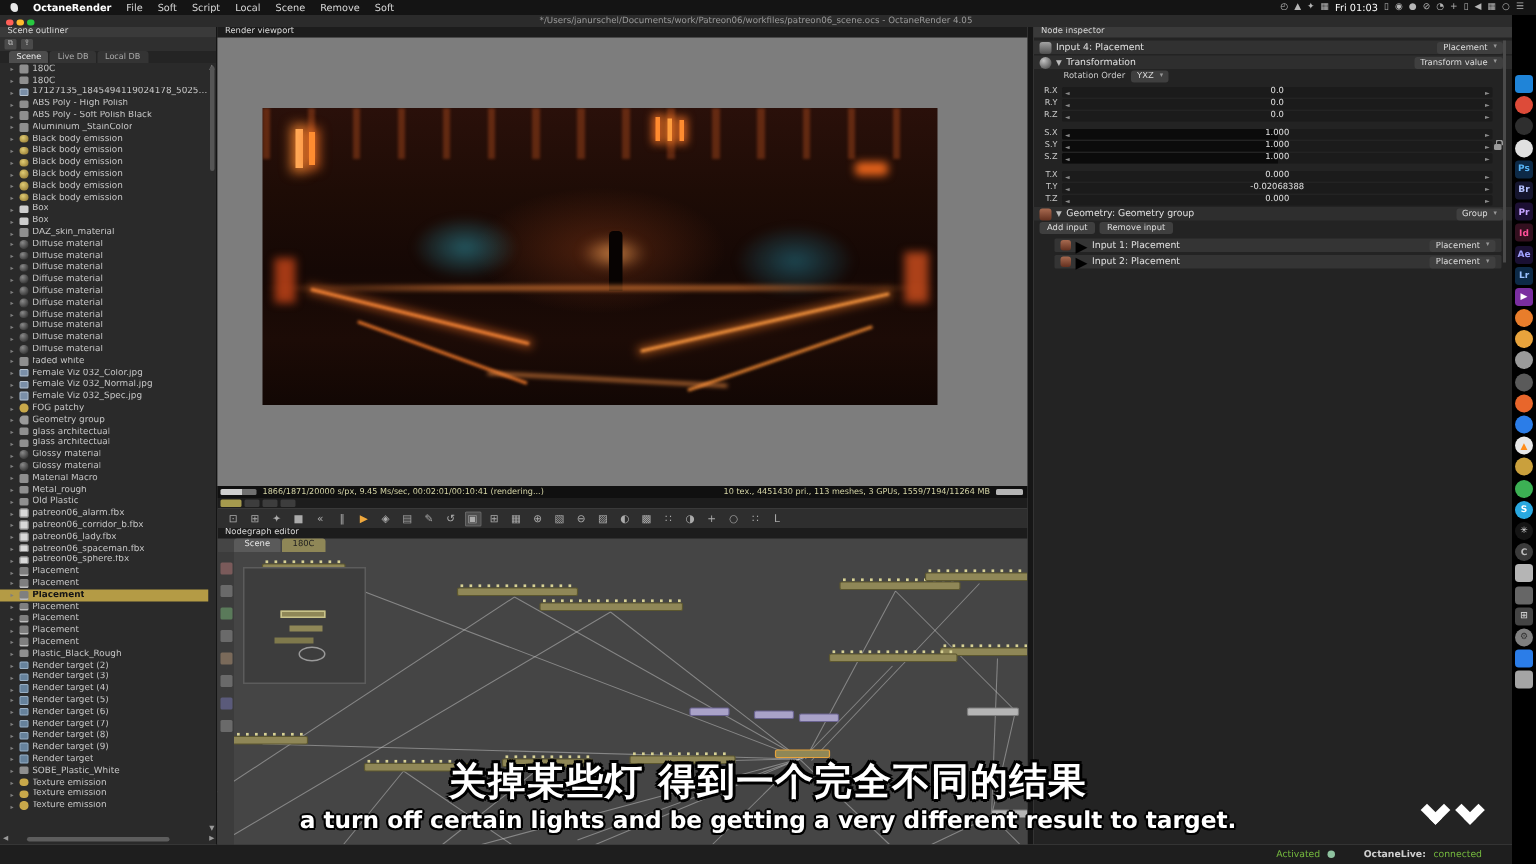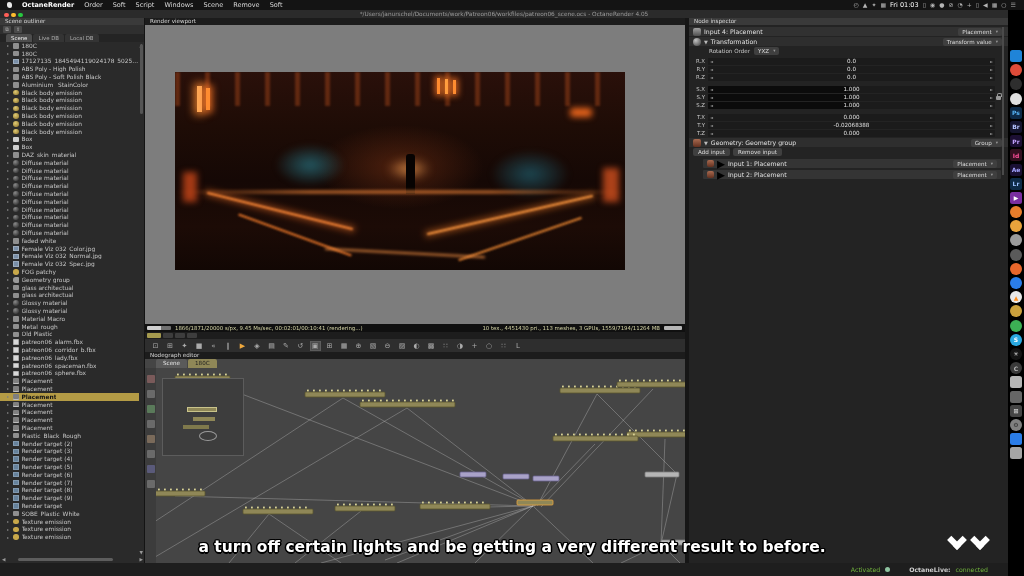--- a/index.html
+++ b/index.html
@@ -122,24 +122,24 @@
 </style>
 </head>
 <body>
 
 <div id="stage">
 
   <div id="menubar">
     <div class="apple"></div>
     <div id="mb-left" style="display:flex">
         <div class="mitem bold">OctaneRender</div>
-        <div class="mitem">Order</div>
+        <div class="mitem">File</div>
         <div class="mitem">Soft</div>
         <div class="mitem">Script</div>
-        <div class="mitem">Windows</div>
+        <div class="mitem">Local</div>
         <div class="mitem">Scene</div>
         <div class="mitem">Remove</div>
         <div class="mitem">Soft</div>
       </div>
     <div id="mb-right">
         <span class="sicon">◴</span>
         <span class="sicon">▲</span>
         <span class="sicon">✦</span>
         <span class="sicon">▦</span>
         <span id="mb-clock">Fri 01:03</span>
@@ -978,17 +978,18 @@
       <div class="dicon sq" style="background:#a5a5a5"></div>
     </div>
 
   <div id="bottombar">
     <span id="bb-activated">Activated</span>
     <div id="bb-dot"></div>
     <span id="bb-live-label">OctaneLive:</span>
     <span id="bb-live-val">connected</span>
   </div>
 
-  <div id="sub-en">a turn off certain lights and be getting a very different result to before.</div>
+  <div id="sub-zh">关掉某些灯 得到一个完全不同的结果</div>
+  <div id="sub-en">a turn off certain lights and be getting a very different result to target.</div>
 
   <div class="chev" style="left:950px;top:533px"></div>
   <div class="chev" style="left:973px;top:533px"></div>
 </div>
 
 </body></html>

